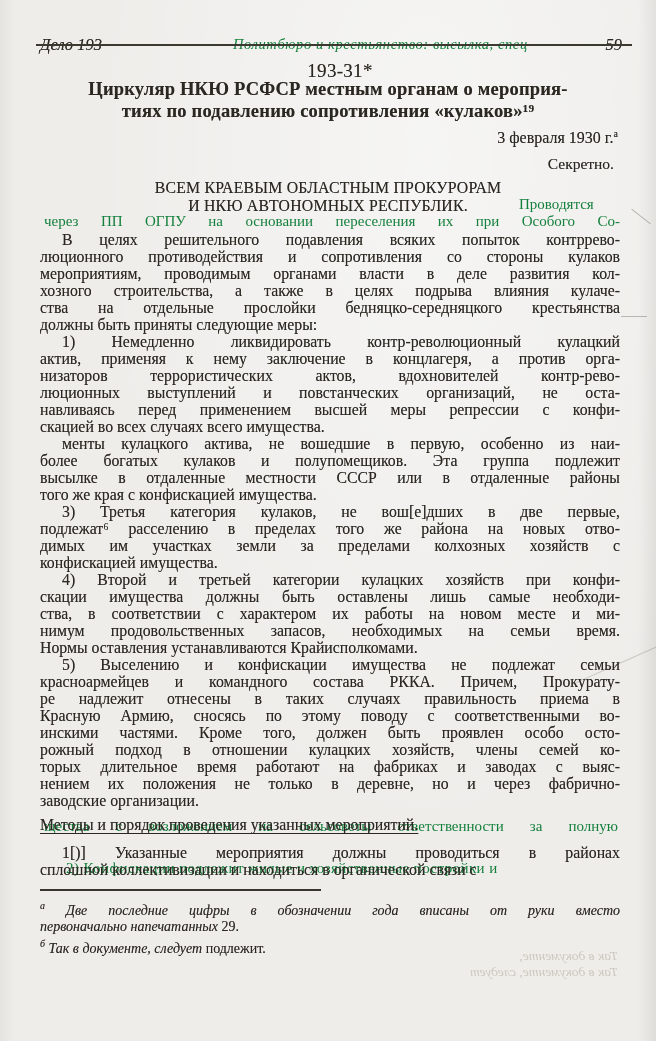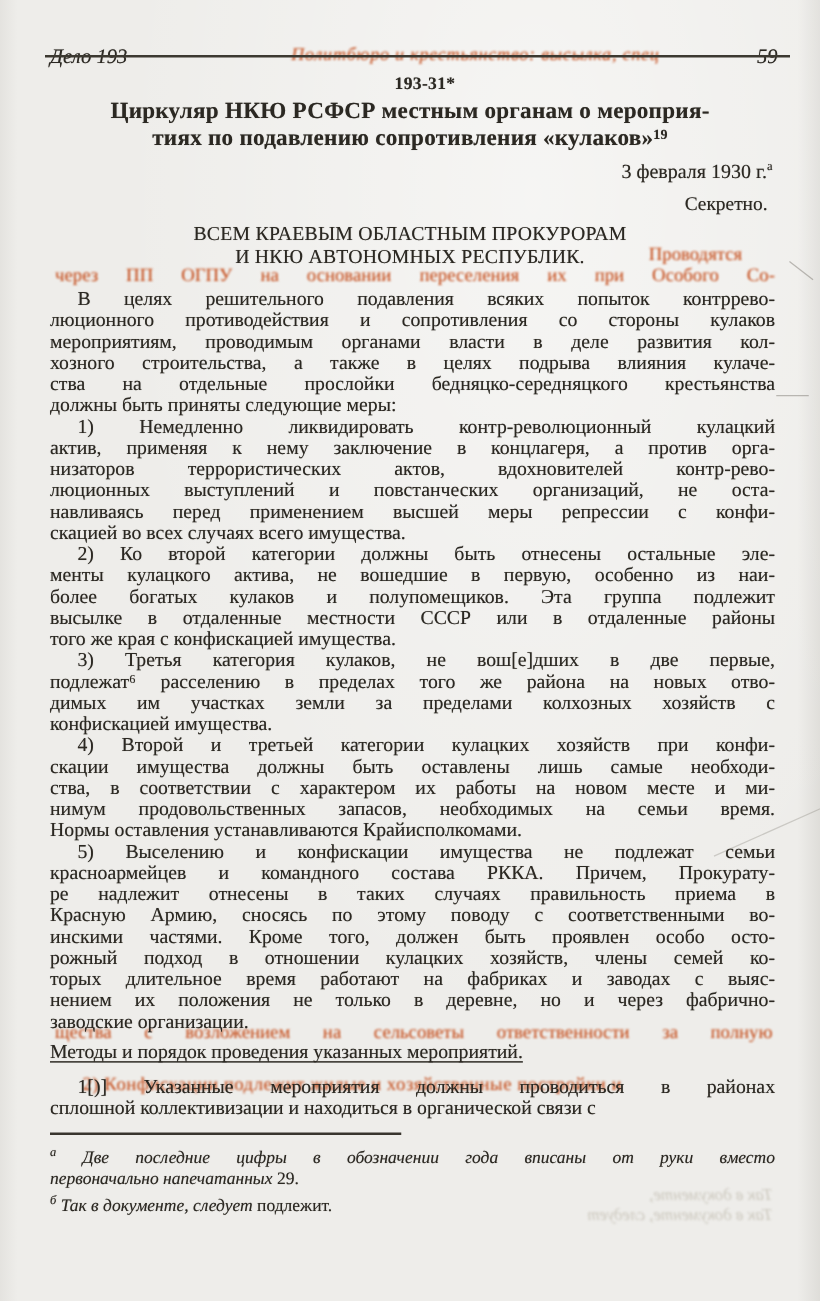--- a/index.html
+++ b/index.html
@@ -13,41 +13,41 @@
   .page::before{
     content:"";position:absolute;inset:0;pointer-events:none;
     background:
       radial-gradient(ellipse at 65% 15%, rgba(255,255,255,.45), transparent 55%),
       linear-gradient(90deg, rgba(110,105,95,.08), transparent 14px, transparent 638px, rgba(110,105,95,.12));
   }
   
   .running-head{position:absolute;top:35px;left:40px;right:34px;display:flex;justify-content:space-between;font-style:italic;font-size:16.5px;}
   .head-rule{position:absolute;top:44px;left:36px;width:596px;height:2px;background:#3c3931;}
   
-  .doc-number{position:absolute;top:60px;left:40px;width:580px;text-align:center;text-indent:20px;font-weight:bold;font-size:14px;letter-spacing:.3px;}
+  .doc-number{position:absolute;top:60px;left:40px;width:580px;text-align:center;text-indent:20px;font-weight:normal;font-size:19px;letter-spacing:.3px;}
   .doc-title{position:absolute;top:79px;left:30px;width:596px;font-weight:bold;font-size:18.5px;line-height:21.5px;letter-spacing:.2px;}
   .doc-date{position:absolute;top:128px;right:38px;font-weight:normal;font-size:16px;}
   .classification{position:absolute;top:155px;right:42px;font-size:15.5px;}
   .addressee{position:absolute;top:179px;left:30px;width:596px;font-size:15.8px;line-height:17.5px;letter-spacing:.2px;}
   
   .body-text{position:absolute;top:231px;left:40px;width:580px;font-size:15.8px;line-height:17px;}
   .tline{text-align:justify;text-align-last:justify;}
   .tlast{text-align-last:left;}
   .para .tline:first-child{text-indent:22px;}
   .center-block .tline,.center-block .tlast{text-align:center;text-align-last:center;}
   .section-heading{margin:7px 0 11px 0;text-align:left;font-size:15.8px;}
   .section-heading span{text-decoration:underline;text-underline-offset:3px;text-decoration-thickness:1px;}
   
   .footnotes{margin-top:11px;font-size:14px;font-style:italic;line-height:16.5px;}
   .fn-rule{width:281px;height:2px;background:#38352e;margin:0 0 7px 0;}
   .fline.fjust{text-align:justify;text-align-last:justify;}
   .fnm{font-size:10px;}
   .up{font-style:normal;}
   
-  .bleed{position:absolute;color:#c2410c;filter:blur(.7px);pointer-events:none;text-shadow:none;white-space:nowrap;}
+  .bleed{position:absolute;color:#15803d;filter:blur(.7px);pointer-events:none;text-shadow:none;white-space:nowrap;}
   .bleed-top{top:36px;left:233px;font-style:italic;font-size:14.5px;letter-spacing:.6px;}
   .bleed-r1{top:196px;left:519px;font-size:15px;}
   .bleed-r2{top:213px;left:44px;width:576px;font-size:15px;text-align:justify;text-align-last:justify;white-space:normal;}
   .bleed-m1{top:818px;left:44px;width:574px;font-size:15px;text-align:justify;text-align-last:justify;white-space:normal;}
   .bleed-m2{top:860px;left:66px;font-size:15px;letter-spacing:.4px;}
   .bleed-b1,.bleed-b2{right:38px;width:220px;text-align:left;transform:scaleX(-1);font-style:italic;font-size:13.5px;color:#ccc8be;}
   .bleed-b1{top:948px;}
   .bleed-b2{top:964px;}
   
   .artifact{position:absolute;background:rgba(100,96,88,.4);pointer-events:none;}
@@ -101,21 +101,20 @@
       </div>
     <div class="para">
         <div class="tline">1) Немедленно ликвидировать контр-революционный кулацкий</div>
         <div class="tline">актив, применяя к нему заключение в концлагеря, а против орга-</div>
         <div class="tline">низаторов террористических актов, вдохновителей контр-рево-</div>
         <div class="tline">люционных выступлений и повстанческих организаций, не оста-</div>
         <div class="tline">навливаясь перед применением высшей меры репрессии с конфи-</div>
         <div class="tline tlast">скацией во всех случаях всего имущества.</div>
       </div>
     <div class="para">
-        <div class="tline">2) Ко второй категории должны быть отнесены остальные эле-</div>
         <div class="tline">менты кулацкого актива, не вошедшие в первую, особенно из наи-</div>
         <div class="tline">более богатых кулаков и полупомещиков. Эта группа подлежит</div>
         <div class="tline">высылке в отдаленные местности СССР или в отдаленные районы</div>
         <div class="tline tlast">того же края с конфискацией имущества.</div>
       </div>
     <div class="para">
         <div class="tline">3) Третья категория кулаков, не вош[е]дших в две первые,</div>
         <div class="tline">подлежат⁶ расселению в пределах того же района на новых отво-</div>
         <div class="tline">димых им участках земли за пределами колхозных хозяйств с</div>
         <div class="tline tlast">конфискацией имущества.</div>

